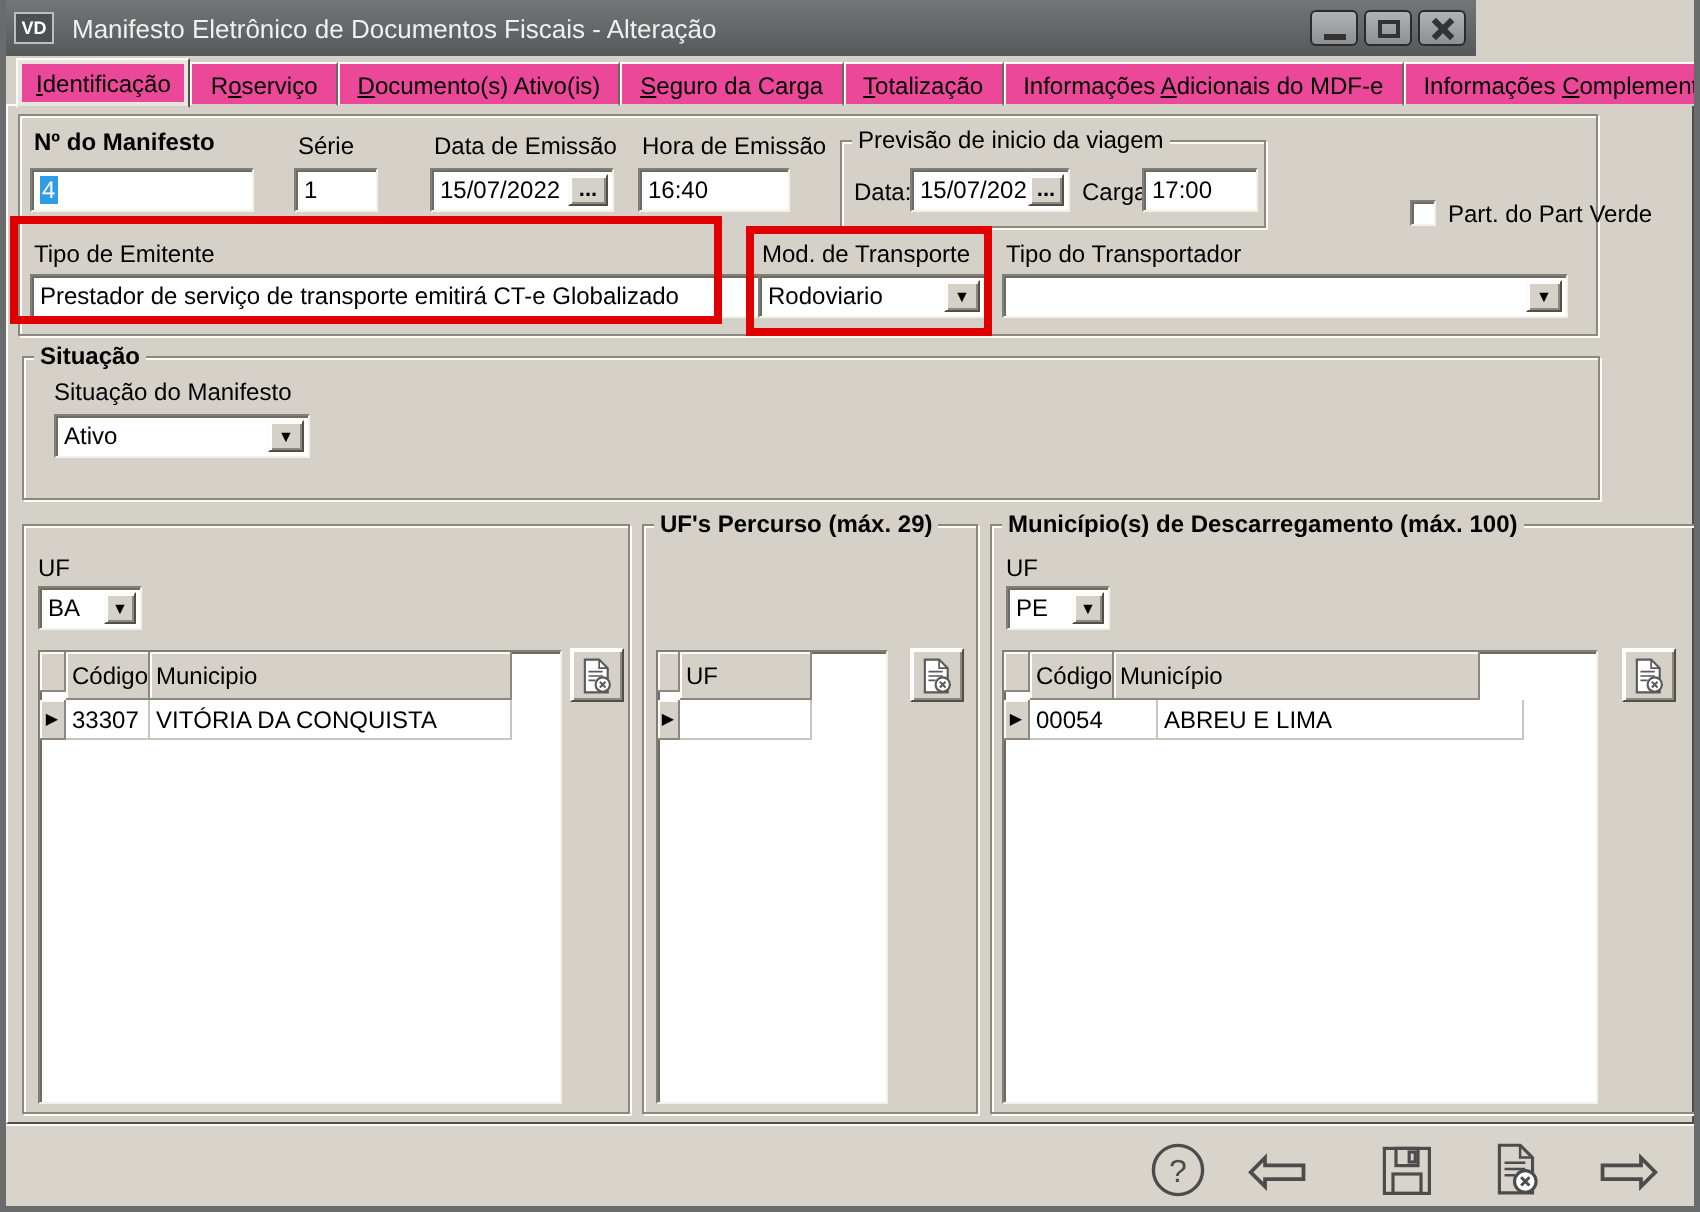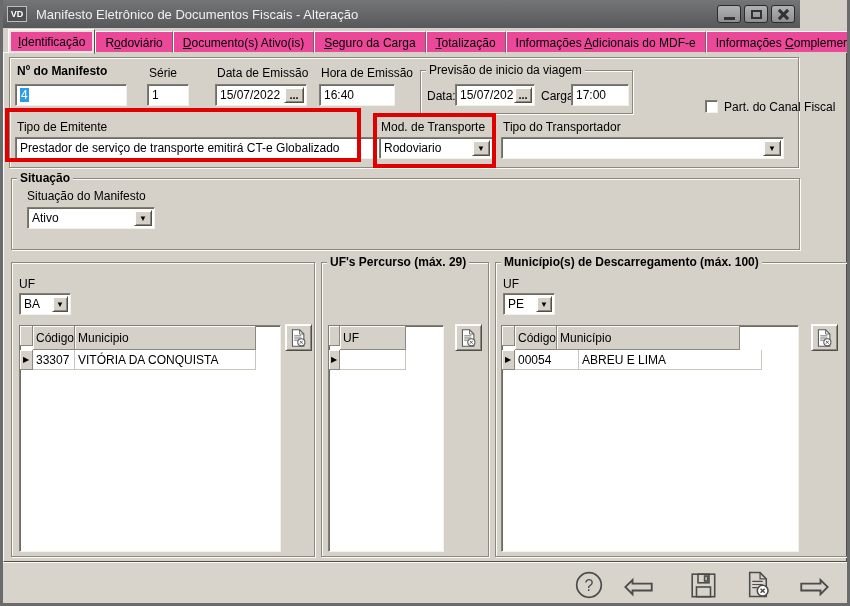--- a/index.html
+++ b/index.html
@@ -2,21 +2,21 @@
 <html><head>
 <meta charset="utf-8">
 <style>
   *{box-sizing:border-box;margin:0;padding:0}
   body{background:#fff}
   .win{position:relative;width:850px;height:606px;background:#d5d1c9;font-family:"Liberation Sans",sans-serif;overflow:hidden;border-left:3px solid #6a6b6d;border-right:3px solid #6a6b6d;border-bottom:3px solid #6a6b6d}
   .abs{position:absolute}
   .lbl{position:absolute;font-size:12px;color:#000;white-space:nowrap}
   .bold{font-weight:bold}
   
-  .tbar{position:absolute;left:-3px;top:0;width:800px;height:28px;background:linear-gradient(#747577,#575859);display:flex;align-items:center;padding-left:7px}
+  .tbar{position:absolute;left:-3px;top:0;width:738px;height:28px;background:linear-gradient(#747577,#575859);display:flex;align-items:center;padding-left:7px}
   .appico{width:20px;height:16px;background:#4e4f51;border:1px solid #bcbdbf;color:#fff;font-size:9px;font-weight:bold;display:flex;align-items:center;justify-content:center}
   .ttl{color:#f0f0f0;font-size:13px;margin-left:9px;white-space:nowrap}
   .wbtns{position:absolute;right:5px;top:5px;display:flex}
   .wbtn{width:24px;height:18px;background:linear-gradient(#b0b2b4,#8d8f91);border:1px solid #2b2b2b;border-radius:3px;margin-left:3px;display:flex;align-items:center;justify-content:center;position:relative}
   .gmin{width:11px;height:3px;background:#333;margin-top:9px}
   .gmax{width:11px;height:9px;border:2px solid #333}
   .gx1,.gx2{position:absolute;left:5px;top:7px;width:13px;height:3px;background:#333}
   .gx1{transform:rotate(45deg)}.gx2{transform:rotate(-45deg)}
   
   .tabs{position:absolute;left:5px;top:31px;display:flex;z-index:3}
@@ -68,21 +68,21 @@
           <span>
             <span class="gx1"></span>
             <span class="gx2"></span>
           </span>
         </div>
     </div>
   </div>
 
   <div class="tabs">
     <div class="tab active"><span></span><span class="accel">I</span><span>dentificação</span></div>
-    <div class="tab"><span>R</span><span class="accel">o</span><span>doviário</span></div>
+    <div class="tab"><span>R</span><span class="accel">o</span><span>serviço</span></div>
     <div class="tab"><span></span><span class="accel">D</span><span>ocumento(s) Ativo(is)</span></div>
     <div class="tab"><span></span><span class="accel">S</span><span>eguro da Carga</span></div>
     <div class="tab"><span></span><span class="accel">T</span><span>otalização</span></div>
     <div class="tab"><span>Informações </span><span class="accel">A</span><span>dicionais do MDF-e</span></div>
     <div class="tab"><span>Informações </span><span class="accel">C</span><span>omplementares</span></div>
   </div>
 
   <div class="page"></div>
   <div class="foot"></div>
 
@@ -119,21 +119,21 @@
     <div class="raisedbtn ebtn" style="width:18px">
         <span>...</span>
       </div>
   </div>
   <div class="lbl" style="left:538px;top:89px">Carga:</div>
   <div class="fld" style="left:568px;top:84px;width:58px">
       <span>17:00</span>
     </div>
 
   <div class="cb" style="left:702px;top:100px"></div>
-  <div class="lbl" style="left:721px;top:100px">Part. do Canal Fiscal</div>
+  <div class="lbl" style="left:721px;top:100px">Part. do Part Verde</div>
 
   <div class="lbl" style="left:14px;top:120px">Tipo de Emitente</div>
   <div class="fld combo" style="left:12px;top:137px;width:420px">
       <span>Prestador de serviço de transporte emitirá CT-e Globalizado</span>
     <div class="raisedbtn dbtn"></div>
   </div>
 
   <div class="lbl" style="left:378px;top:120px">Mod. de Transporte</div>
   <div class="fld combo" style="left:376px;top:137px;width:114px">
       <span>Rodoviario</span>

